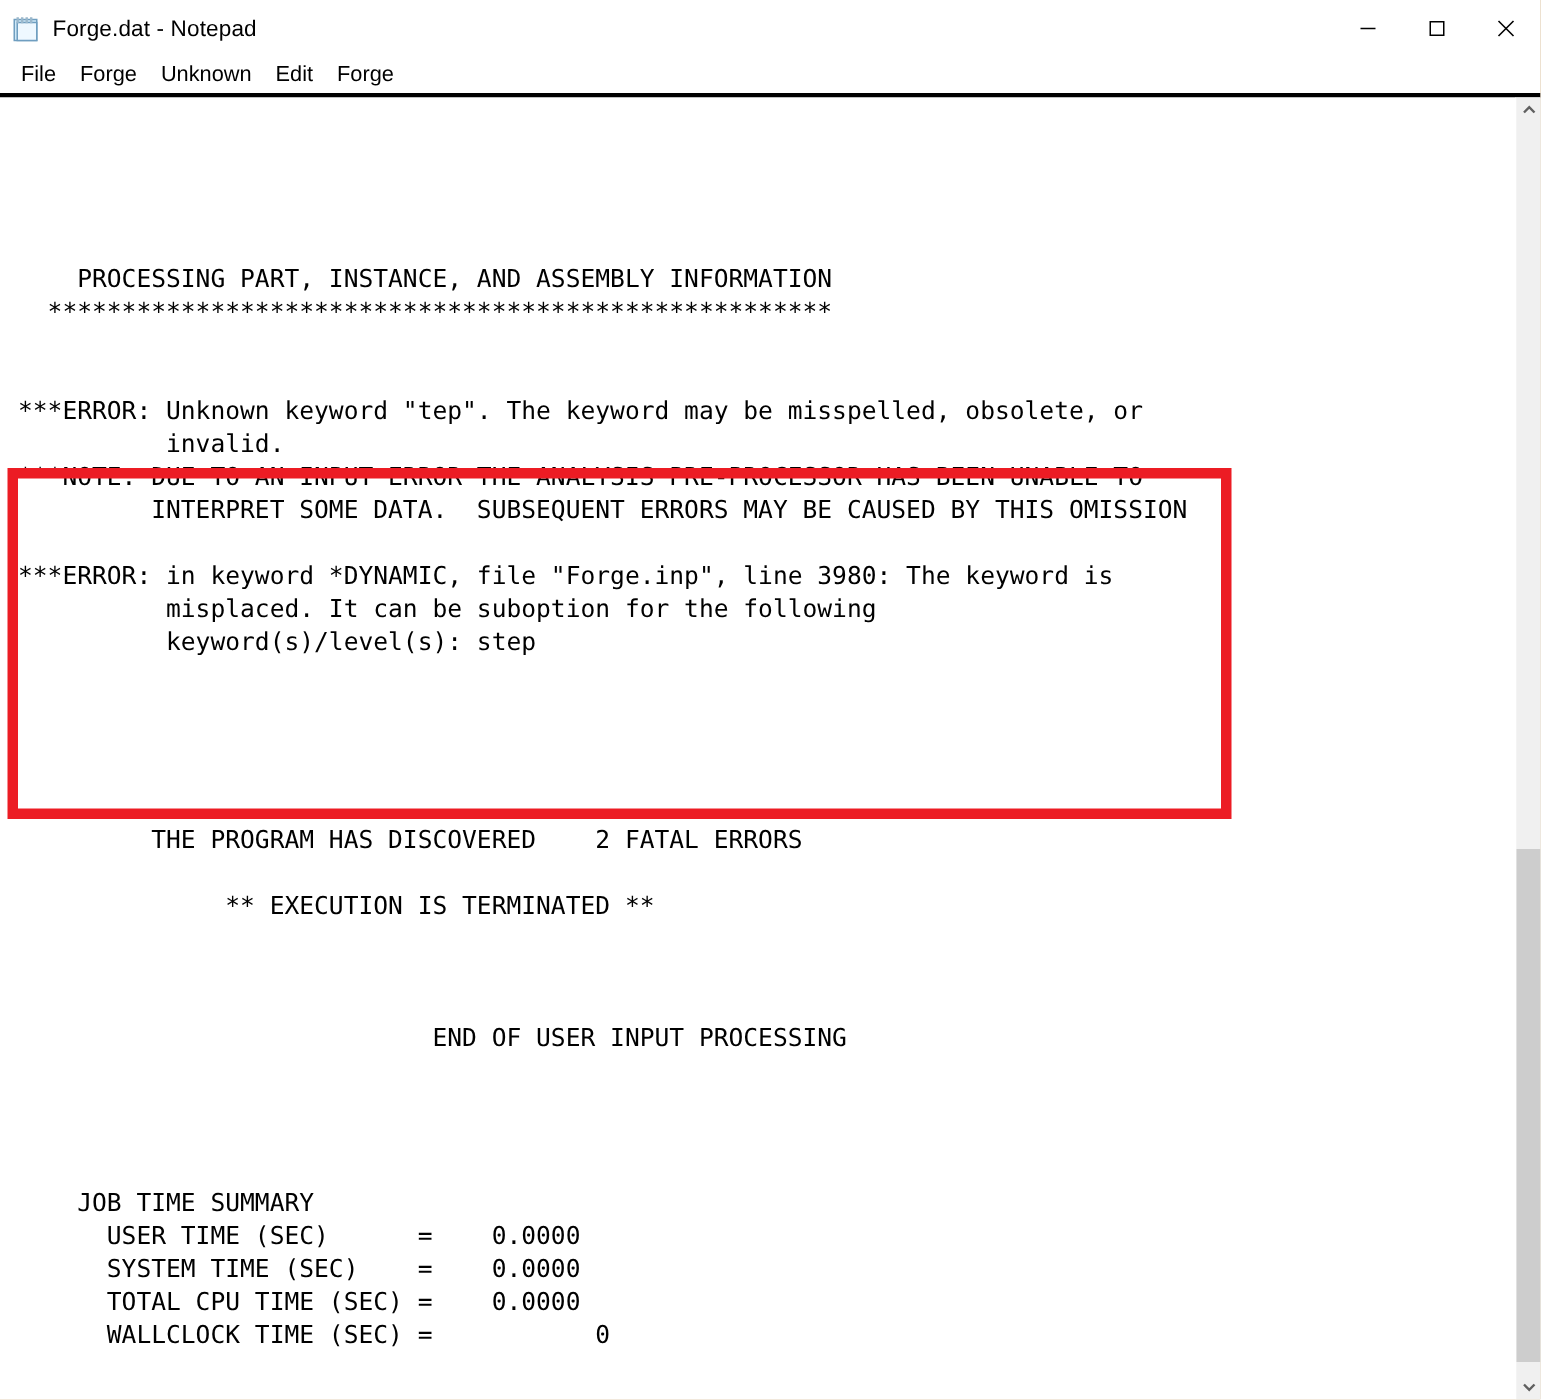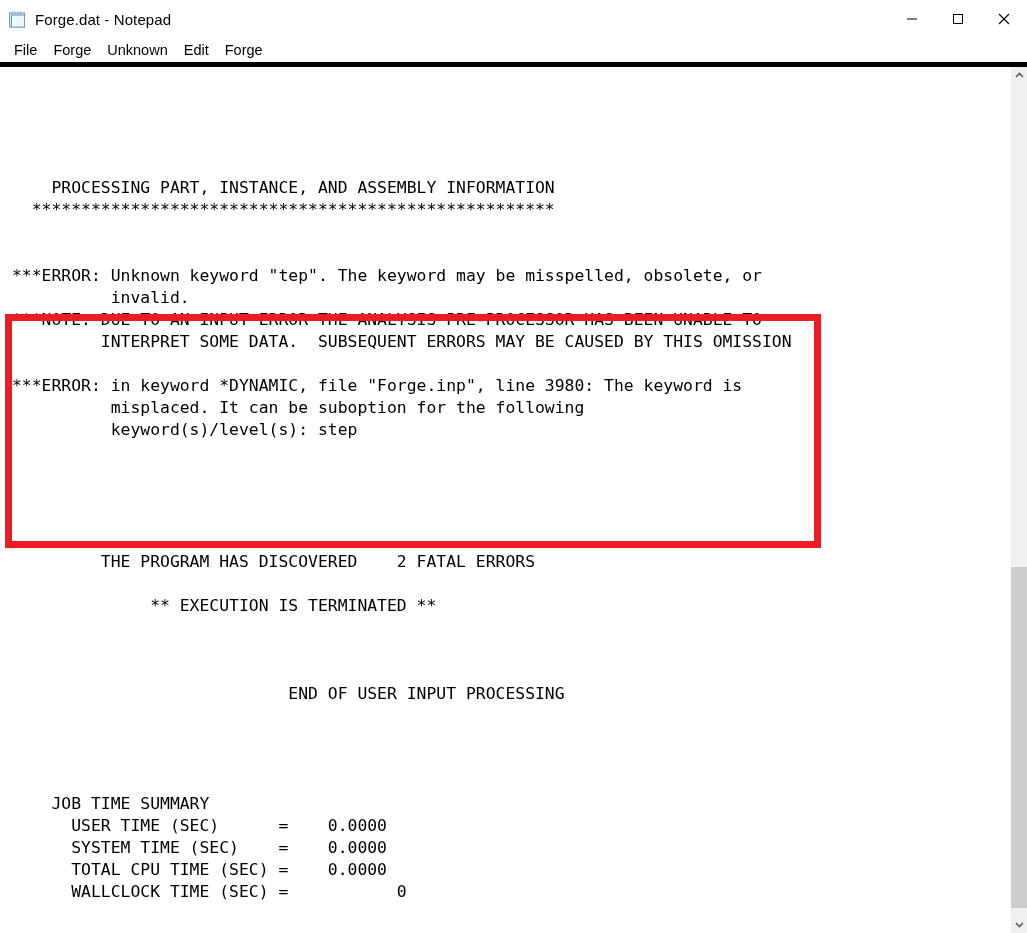--- a/index.html
+++ b/index.html
@@ -83,21 +83,21 @@
     white-space: nowrap;
     cursor: default;
   }
 
   
   .client {
     flex: 1;
     position: relative;
     display: flex;
     background: #ffffff;
-    border-top: 5px solid #000000;
+    border-top: 3px solid #000000;
   }
 
   .textarea-wrap {
     position: relative;
     flex: 1;
     overflow: hidden;
     background: #ffffff;
   }
 
   .doc {

